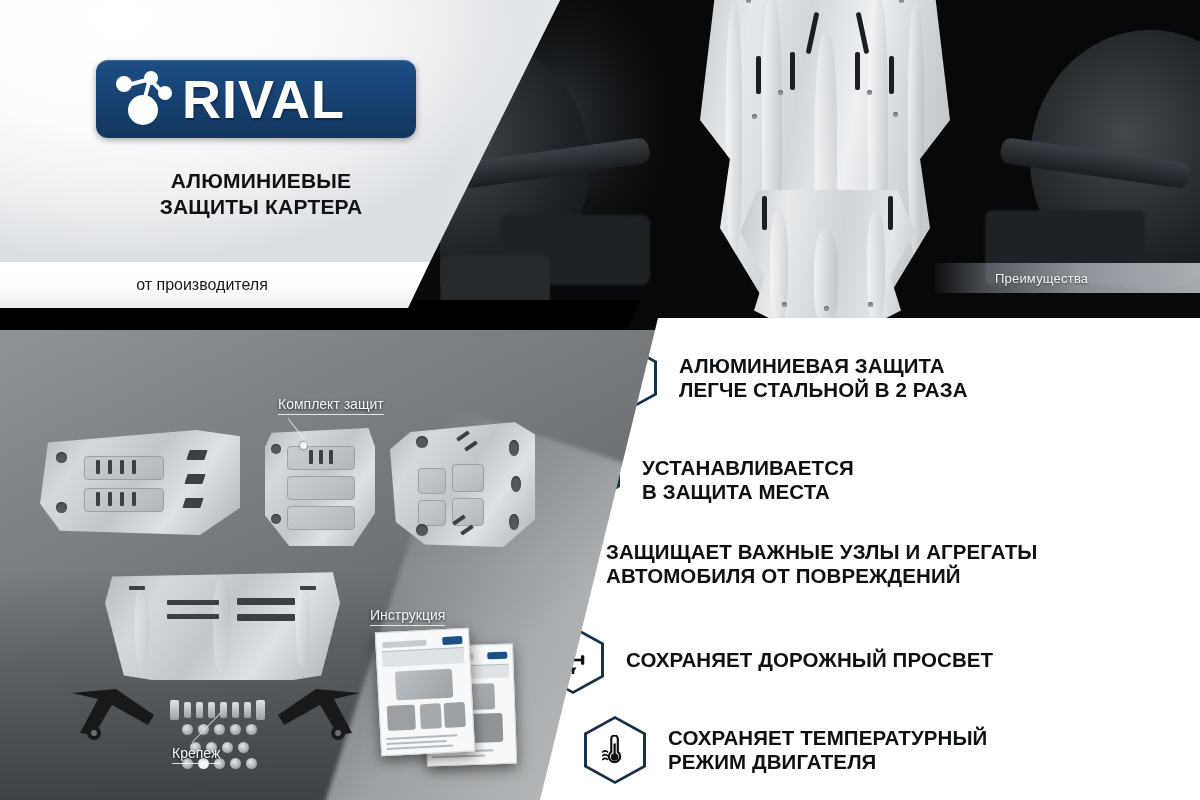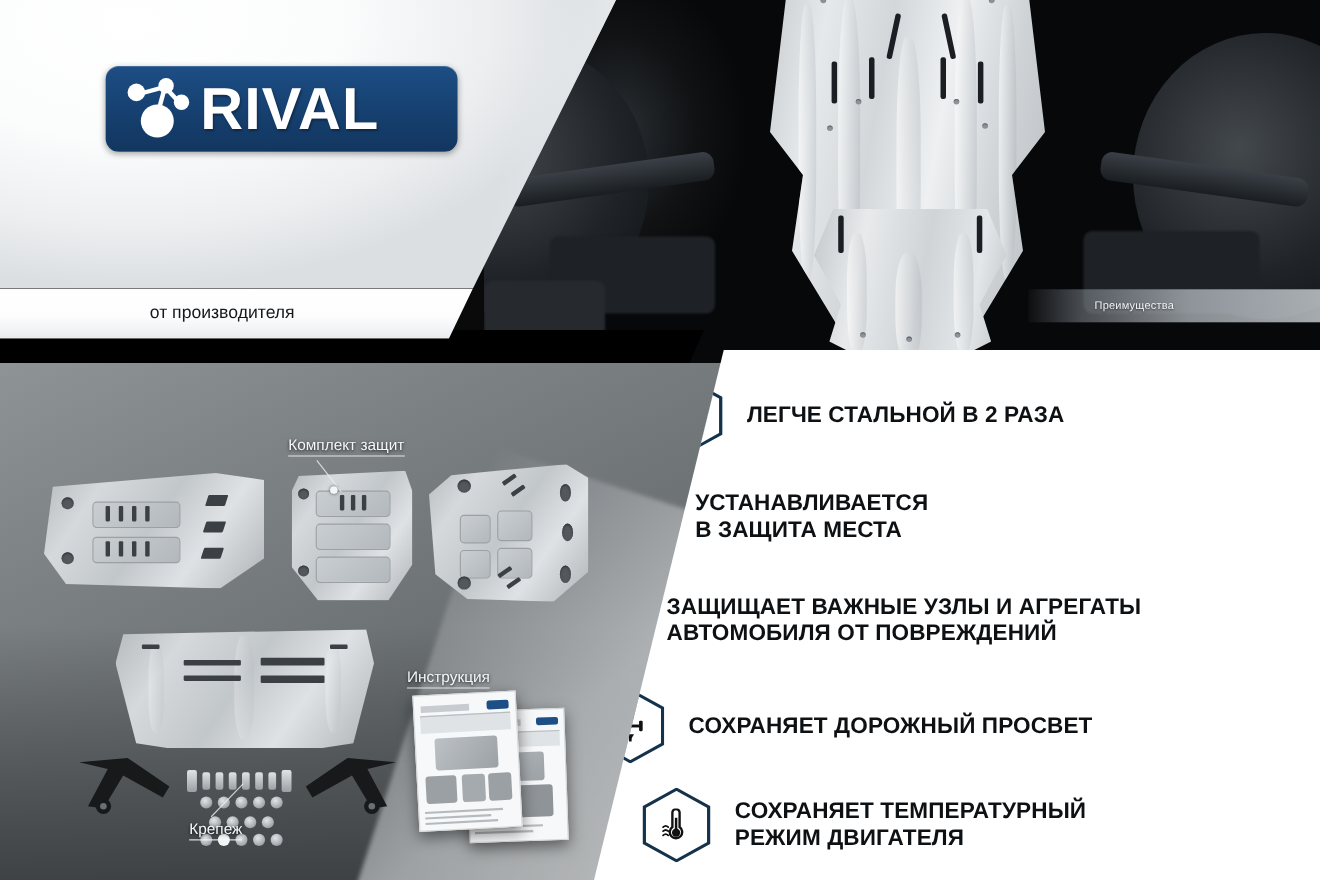--- a/index.html
+++ b/index.html
@@ -43,21 +43,21 @@
   .rib{position:absolute;background:linear-gradient(90deg,rgba(255,255,255,.55),rgba(150,158,165,.25));border-radius:40%;}
   .boltdot{position:absolute;width:5px;height:5px;border-radius:50%;background:#8d9399;box-shadow:inset 0 1px 1px #5c6166;}
 
   
   .tab-adv{
     position:absolute;right:0;top:263px;width:265px;height:30px;
     background:linear-gradient(90deg,rgba(120,128,136,.05) 0%,rgba(150,158,166,.45) 18%,rgba(185,192,198,.72) 55%,rgba(205,211,216,.8) 100%);
     display:flex;align-items:center;justify-content:flex-start;padding-left:60px;
     box-sizing:border-box;
   }
-  .tab-adv span{color:#f2f4f6;font-size:10px;letter-spacing:.2px;text-shadow:0 1px 2px rgba(0,0,0,.6);}
+  .tab-adv span{color:#f2f4f6;font-size:13px;letter-spacing:.2px;text-shadow:0 1px 2px rgba(0,0,0,.6);}
 
   
   .brand-panel{
     position:absolute;left:0;top:0;width:560px;height:262px;
     background:
       radial-gradient(ellipse 420px 240px at 120px 20px,#ffffff 0%,#fbfcfc 45%,#eceef0 78%,#dcdfe2 100%);
     clip-path:polygon(0 0,560px 0,430px 262px,0 262px);
   }
   .brand-panel:after{
     content:"";position:absolute;right:0;top:0;width:150px;height:100%;
@@ -223,20 +223,24 @@
         </g>
         <circle cx="14" cy="16" r="8" fill="#ffffff"></circle>
         <circle cx="41" cy="10" r="7" fill="#ffffff"></circle>
         <circle cx="55" cy="25" r="7" fill="#ffffff"></circle>
         <circle cx="33" cy="42" r="15" fill="#ffffff"></circle>
       </svg>
     </div>
     <div class="logo-word">RIVAL</div>
   </div>
 
+  <div class="headline">
+    <div>АЛЮМИНИЕВЫЕ</div>
+    <div>ЗАЩИТЫ КАРТЕРА</div>
+  </div>
 
   <div class="black-wedge"></div>
 
   <div class="strip-maker">
     <span>от производителя</span>
   </div>
 
   <div class="products">
     <div class="prod-floor"></div>
     <div class="prod-shine"></div>
@@ -354,21 +358,21 @@
       <div class="tbl" style="top:15%;height:12%;"></div>
       <div class="diag" style="left:18%;top:32%;width:62%;height:24%;"></div>
       <div class="diag" style="left:8%;top:60%;width:30%;height:20%;background:#9aa0a4;"></div>
       <div class="diag" style="left:44%;top:60%;width:22%;height:20%;background:#a5aaae;"></div>
       <div class="diag" style="left:70%;top:60%;width:22%;height:20%;background:#9aa0a4;"></div>
       <div class="txt" style="top:86%;width:78%;"></div>
       <div class="txt" style="top:90%;width:66%;"></div>
       <div class="txt" style="top:94%;width:72%;"></div>
     </div>
 
-    <div class="callout u" style="left:262px;top:66px;">
+    <div class="callout u" style="left:278px;top:66px;">
       <span>Комплект защит</span>
     </div>
     <div class="lead" style="left:288px;top:88px;width:36px;transform:rotate(52deg);"></div>
     <div class="dot" style="left:300px;top:112px;"></div>
 
     <div class="callout u" style="left:370px;top:277px;">
       <span>Инструкция</span>
     </div>
 
     <div class="callout u" style="left:172px;top:415px;">
@@ -383,25 +387,26 @@
       <div class="hexwrap">
         <div class="hex"></div>
         <div class="hex-in">
           <svg width="30" height="30" viewBox="0 0 32 32" aria-hidden="true">
             <path d="M27 4C16 5 8 12 7 22l3 3 4-9 1 1-4 10 2 1C22 27 28 15 27 4z" fill="#111"></path>
             <path d="M9 24 L4 29" stroke="#111" stroke-width="2.4" stroke-linecap="round"></path>
           </svg>
         </div>
       </div>
       <div class="btext">
+        <div>АЛЮМИНИЕВАЯ ЗАЩИТА</div>
         <div>ЛЕГЧЕ СТАЛЬНОЙ В 2 РАЗА</div>
       </div>
     </div>
 
-    <div class="bl" style="left:8px;top:118px;">
+    <div class="bl" style="left:18px;top:118px;align-items:flex-end;">
       <div class="hexwrap">
         <div class="hex"></div>
         <div class="hex-in">
           <svg width="30" height="30" viewBox="0 0 32 32" aria-hidden="true">
             <path d="M28 6a9 9 0 0 0-12 11L7 26a3.5 3.5 0 0 0 5 5l9-9A9 9 0 0 0 28 6zm-7 9a5.5 5.5 0 0 1 5-8l-4 4 3 3 4-4a5.5 5.5 0 0 1-8 5z" fill="#111"></path>
             <circle cx="10" cy="28" r="2" fill="#fff"></circle>
           </svg>
         </div>
       </div>
       <div class="btext">

